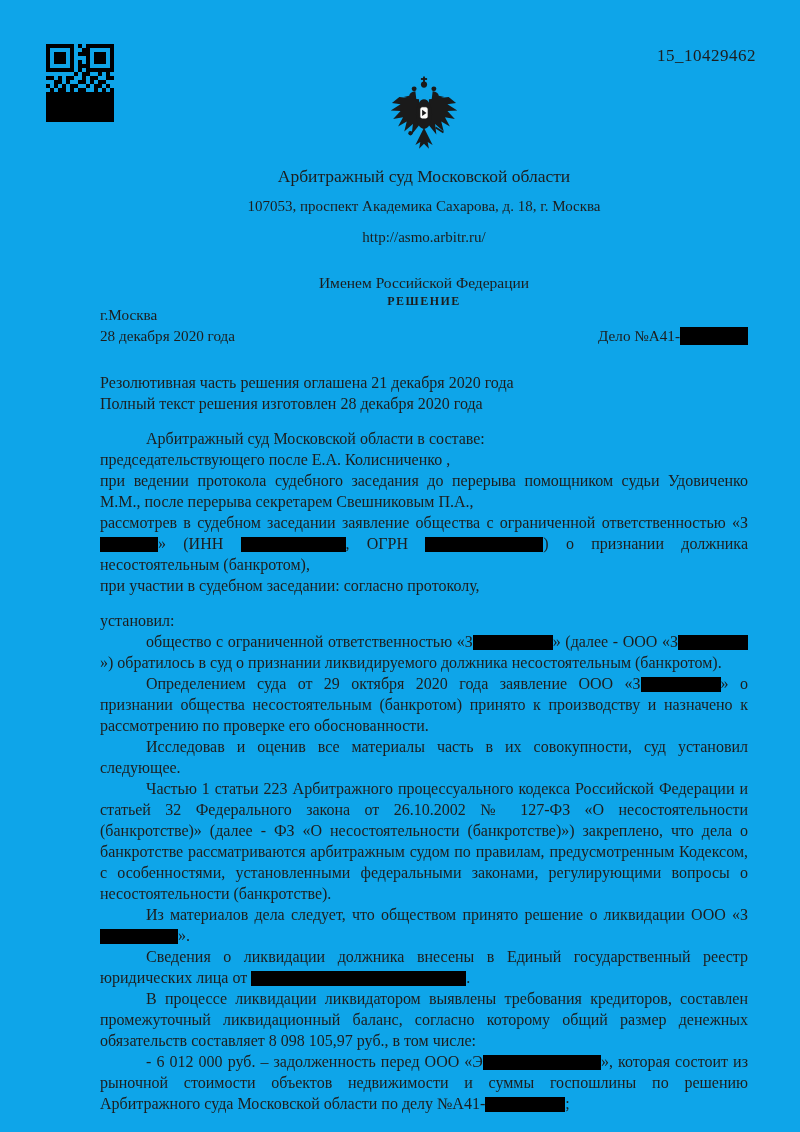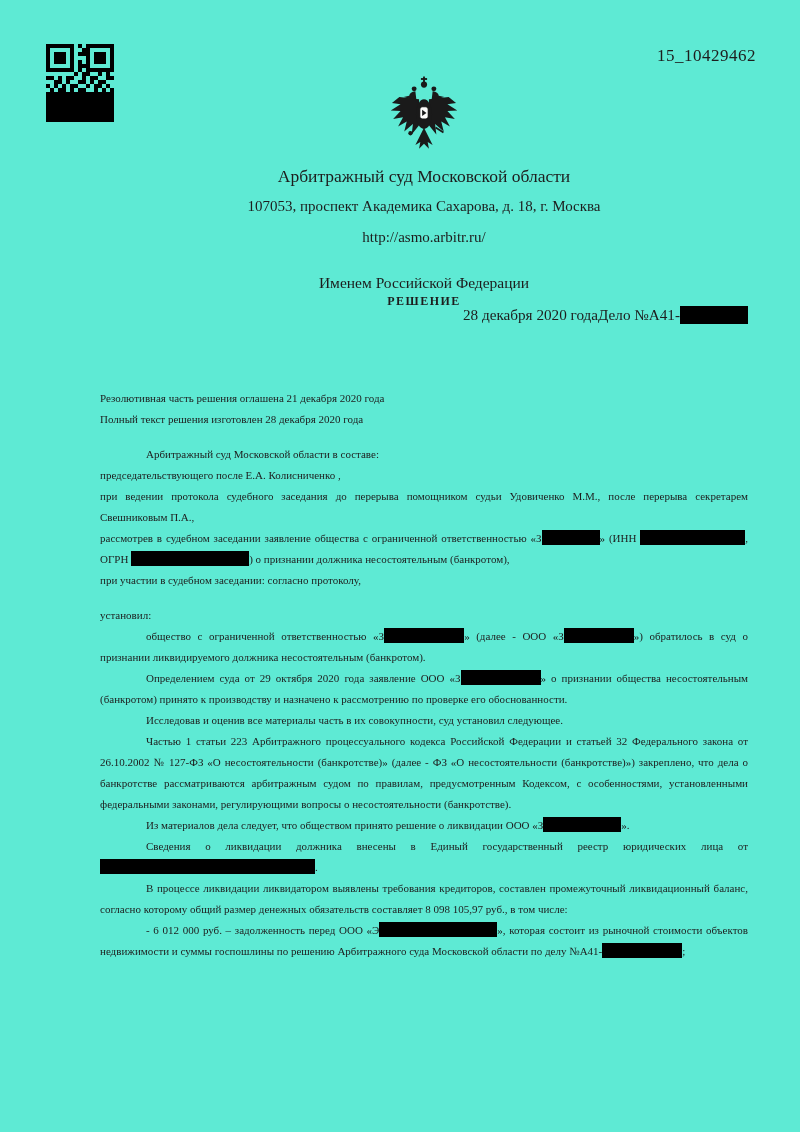--- a/index.html
+++ b/index.html
@@ -4,21 +4,21 @@
 <style>
   html, body {
     margin: 0; padding: 0;
     background: #e9e9e9;
     font-family: "Liberation Serif", serif;
   }
   .page {
     position: relative;
     width: 800px; height: 1132px;
     margin: 0 auto;
-    background: #5eead4;
+    background: #0ea5e9;
     color: #1d1d1d;
     overflow: hidden;
   }
   
   .qr-block {
     position: absolute; left: 46px; top: 44px;
     width: 68px;
   }
   .qr-block svg { display: block; }
   .qr-redaction {
@@ -38,25 +38,25 @@
   .court-name  { font-weight: normal; font-size: 17.5px; margin-top: 2px; }
   .court-addr  { font-size: 15px; margin-top: 11px; }
   .court-site  { font-size: 15px; margin-top: 14px; }
   .in-name     { font-weight: normal; font-size: 15.5px; margin-top: 28px; }
   .decision    { font-weight: bold; font-size: 12px; letter-spacing: 1.5px; margin-top: 2px; }
   
   .meta {
     position: absolute; left: 100px; top: 304px;
     width: 648px; font-size: 15.2px; line-height: 21px;
   }
-  .date-row { display: flex; justify-content: flex-end; }
+  .date-row { display: flex; justify-content: space-between; gap: 36px; }
   
   .doc-body {
-    position: absolute; left: 100px; top: 374px;
-    width: 648px; font-size: 11px; line-height: 21px;
+    position: absolute; left: 100px; top: 358px;
+    width: 648px; font-size: 16px; line-height: 21px;
   }
   .para { margin: 0; }
   .para.gap { margin-top: 14px; }
   .para.indent { text-indent: 46px; }
   .para.justify { text-align: justify; text-align-last: left; }
   .redaction {
     display: inline-block;
     height: 15px;
     background: #000;
     vertical-align: -3px;
@@ -214,20 +214,21 @@
       </svg>
     </span>
     <div class="court-name">Арбитражный суд Московской области</div>
     <div class="court-addr">107053, проспект Академика Сахарова, д. 18, г. Москва</div>
     <div class="court-site">http://asmo.arbitr.ru/</div>
     <div class="in-name">Именем Российской Федерации</div>
     <div class="decision">РЕШЕНИЕ</div>
   </div>
 
   <div class="meta">
+    <div>г.Москва</div>
     <div class="date-row">
       <span>28 декабря 2020 года</span>
       <span class="case-box">Дело №А41-<span class="redaction" style="width: 68px;"></span></span>
     </div>
   </div>
 
   <div class="doc-body">
       <p class="para gap">Резолютивная часть решения оглашена 21 декабря 2020 года</p>
       <p class="para">Полный текст решения изготовлен 28 декабря 2020 года</p>
       <p class="para indent gap">Арбитражный суд Московской области в составе:</p>

